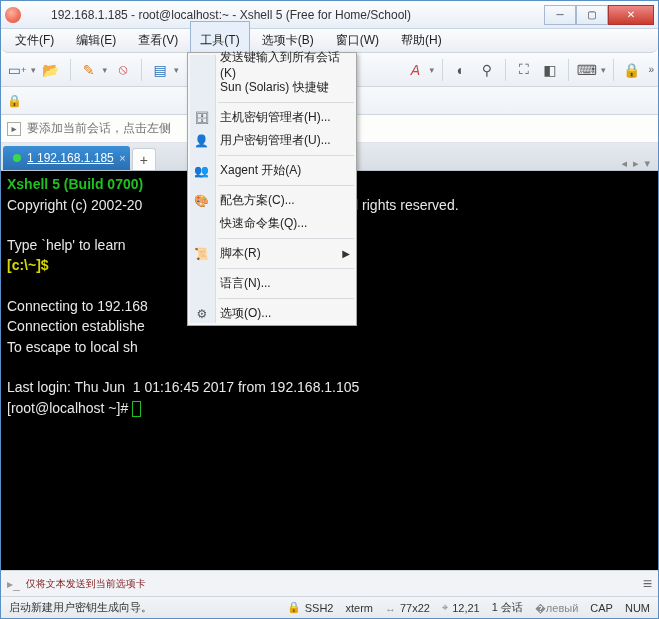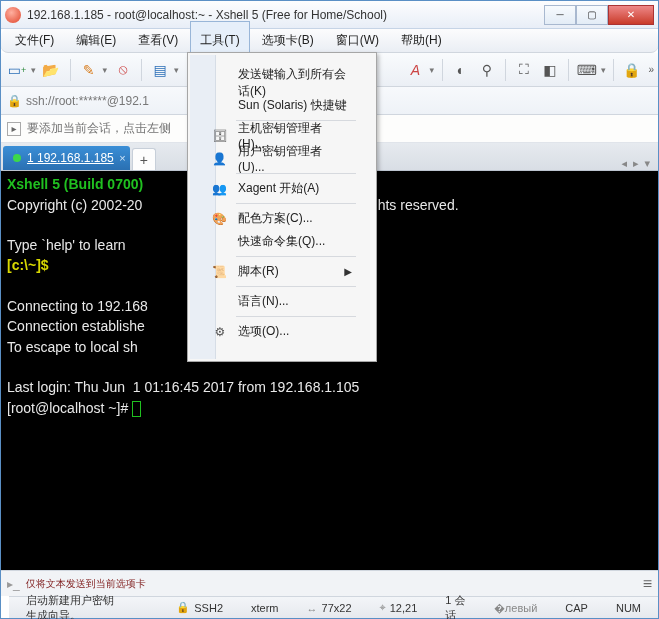--- a/index.html
+++ b/index.html
@@ -2,21 +2,21 @@
 <html><head>
 <meta charset="utf-8">
 <style>
 * { box-sizing: border-box; margin: 0; padding: 0; font-family: "Microsoft YaHei", "Segoe UI", Tahoma, sans-serif; }
 body { width: 659px; height: 619px; overflow: hidden; background: #fff; font-size: 12px; }
 
 
 .window { width: 659px; height: 619px; border: 1px solid #5a8fc5; display: flex; flex-direction: column; }
 .titlebar { height: 28px; background: linear-gradient(#fdfdfe, #e8eef7); display: flex; align-items: center; padding: 0 4px; border-bottom: 1px solid #c6d4e6; }
 .titlebar .app-icon { width: 16px; height: 16px; margin-right: 6px; background: radial-gradient(circle at 40% 35%, #ffb0a0, #e0442a); border-radius: 50%; }
-.titlebar .title { flex: 1; color: #333; font-size: 12px; }
+.titlebar .title { flex: 1; color: #333; font-size: 12px; margin-left: 24px; }
 .win-btns { display: flex; gap: 0; }
 .win-btn { width: 32px; height: 20px; border: 1px solid #a8b8cf; background: linear-gradient(#f7fafd,#e3ecf6); display:flex; align-items:center; justify-content:center; font-size:10px; color:#333; }
 .win-close { width: 46px; background: linear-gradient(#e88, #c93b2a); color:#fff; border-color:#a33; }
 
 
 .menubar { height: 24px; background: linear-gradient(#fcfcfd,#eaeef4); border-bottom: 1px solid #d0d6de; display: flex; align-items: center; padding: 0 4px; gap: 2px; border-radius: 7px; }
 .menu-item { padding: 3px 10px; font-size: 12px; color: #222; cursor: default; }
 .menu-item.open { border: 1px solid #99b6d8; background: #e6effa; padding: 10px 9px; }
 
 
@@ -55,27 +55,27 @@
 .term-white { color:#e8e8e8; }
 .cursor { display:inline-block; width:9px; height:16px; border:1px solid #20c020; vertical-align:middle; }
 
 
 .sendbar { height:26px; background:#f1f3f6; border-top:1px solid #d0d6de; display:flex; align-items:center; padding:0 6px; gap:6px; }
 .sendbar .pipe { color:#999; }
 .sendbar .msg { color:#7f1d1d; font-size:10px; flex:1; }
 .sendbar .menu { font-size:16px; color:#666; }
 
 
-.statusbar { height:22px; background: linear-gradient(#f3f5f8,#e6e9ee); border-top:1px solid #d0d6de; display:flex; align-items:center; font-size:11px; color:#333; padding:0 17px; gap:28px;margin-left:8px; }
+.statusbar { height:22px; background: linear-gradient(#f3f5f8,#e6e9ee); border-top:1px solid #d0d6de; display:flex; align-items:center; font-size:11px; color:#333; padding:0 8px; gap:12px; }
 .statusbar .sec { display:flex; align-items:center; gap:4px; }
 .statusbar .spacer { flex:1; }
 .sb-icon { color:#888; font-size:11px; }
 
 
-.dropdown { position:absolute; left:187px; top:52px; width:190px; background:#f6f6f6; border:1px solid #a6a6a6; box-shadow:2px 2px 4px rgba(0,0,0,.25); z-index:100; padding:18px; }
+.dropdown { position:absolute; left:187px; top:52px; width:170px; background:#f6f6f6; border:1px solid #a6a6a6; box-shadow:2px 2px 4px rgba(0,0,0,.25); z-index:100; padding:0; }
 .dd-iconcol { position:absolute; left:2px; top:2px; bottom:2px; width:26px; background:#e9eef5; border-right:1px solid #d6dde6; }
 .dd-item { position:relative; height:23px; display:flex; align-items:center; padding-left:32px; padding-right:10px; font-size:12px; color:#222; z-index:1; }
 .dd-item.highlight { border:1px solid #c83030; margin:0 1px; padding-left:31px; }
 .dd-sep { height:1px; background:#d6d9de; margin:3px 2px 3px 30px; position:relative; z-index:1; }
 .dd-sub { position:absolute; right:6px; font-size:10px; color:#333; }
 .dd-icon { position:absolute; left:6px; width:16px; height:16px; display:flex; align-items:center; justify-content:center; font-size:12px; color:#555; z-index:2; }
 </style>
 </head>
 <body>
 
@@ -127,21 +127,20 @@
       <div class="tbicon">⌨</div>
         <span class="tb-dd">▾</span>
       <div class="tbsep"></div>
       <div class="tbicon">🔒</div>
       <span class="overflow-chevron">»</span>
     </div>
   </div>
 
   <div class="addrbar">
     <span class="lock">🔒</span>
-    <span class="addr">ssh://root:******@192.1</span>
   </div>
 
   <div class="hintbar">
     <div class="plus">▸</div>
     <span class="hint">要添加当前会话，点击左侧</span>
   </div>
 
   <div class="tabstrip">
     <div class="tab">
       <span class="dot"></span>

